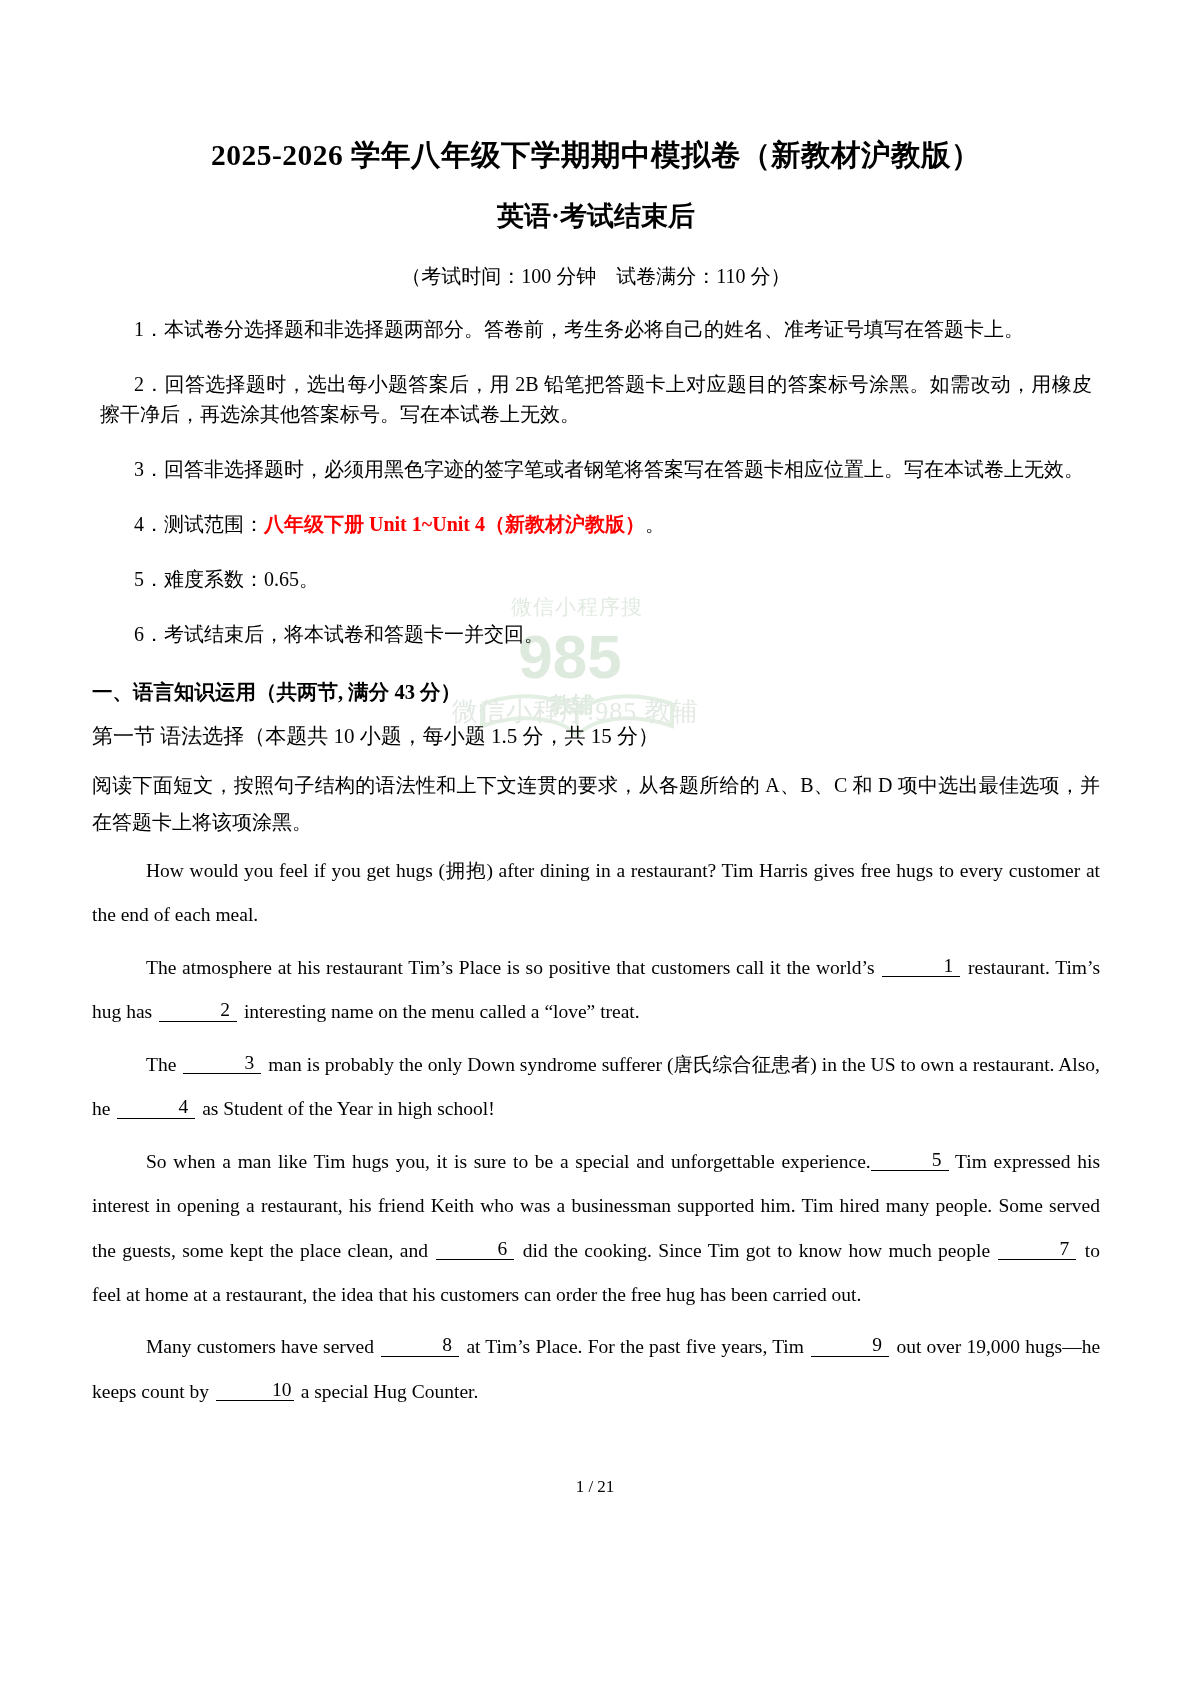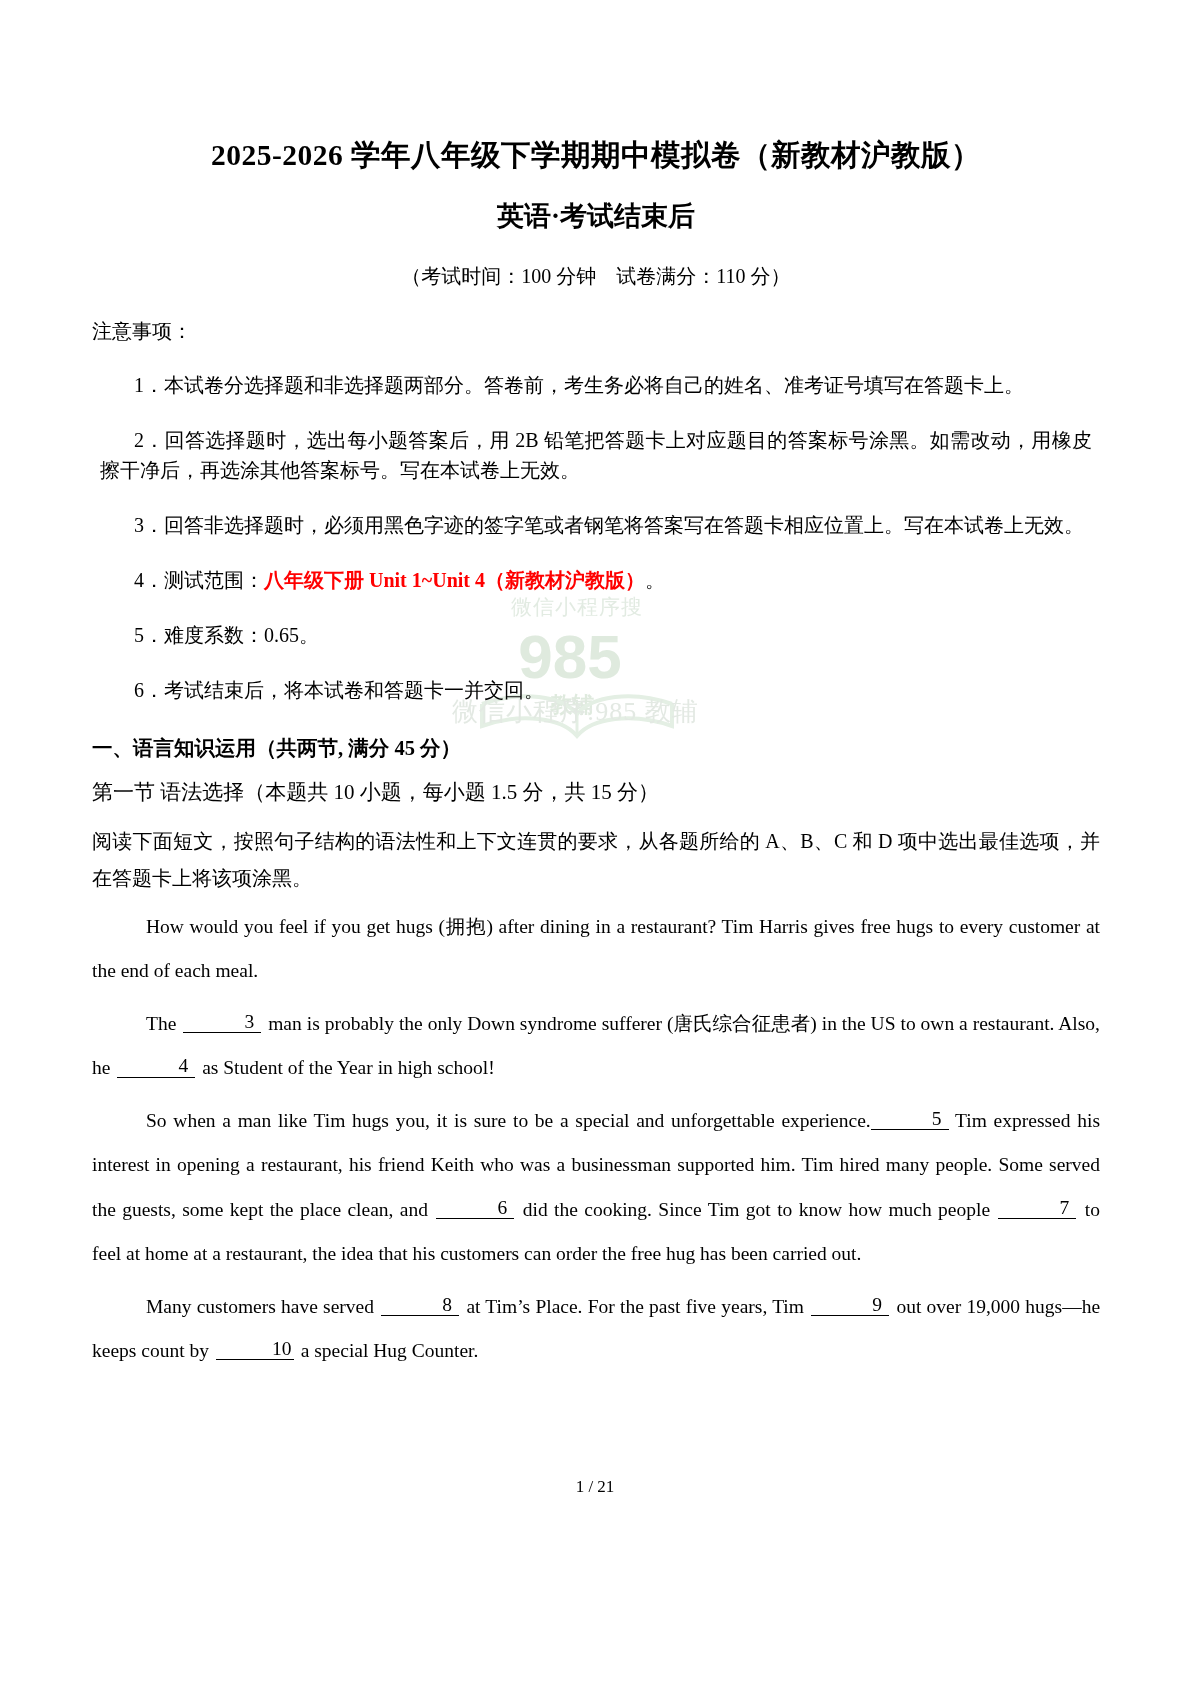--- a/index.html
+++ b/index.html
@@ -179,34 +179,34 @@
     </svg>
   </div>
   <div class="wm-text">微信小程序:985 教辅</div>
 
   <div class="content">
 
     <h1 class="doc-title">2025-2026 学年八年级下学期期中模拟卷（新教材沪教版）</h1>
     <h2 class="doc-subtitle">英语·考试结束后</h2>
     <p class="exam-meta">（考试时间：100 分钟　试卷满分：110 分）</p>
 
-    <p class="notice-title">注意事项：</p>
     <p class="notice-item">1．本试卷分选择题和非选择题两部分。答卷前，考生务必将自己的姓名、准考证号填写在答题卡上。</p>
     <p class="notice-item">2．回答选择题时，选出每小题答案后，用 2B 铅笔把答题卡上对应题目的答案标号涂黑。如需改动，用橡皮擦干净后，再选涂其他答案标号。写在本试卷上无效。</p>
     <p class="notice-item">3．回答非选择题时，必须用黑色字迹的签字笔或者钢笔将答案写在答题卡相应位置上。写在本试卷上无效。</p>
     <p class="notice-item"><span>4．测试范围：</span><span class="red-bold">八年级下册 Unit 1~Unit 4（新教材沪教版）</span><span>。</span></p>
     <p class="notice-item">5．难度系数：0.65。</p>
     <p class="notice-item">6．考试结束后，将本试卷和答题卡一并交回。</p>
 
-    <p class="section-heading">一、语言知识运用（共两节, 满分 45 分）</p>
+    <p class="section-heading">一、语言知识运用（共两节, 满分 43 分）</p>
     <p class="sub-heading">第一节 语法选择（本题共 10 小题，每小题 1.5 分，共 15 分）</p>
     <p class="instructions">阅读下面短文，按照句子结构的语法性和上下文连贯的要求，从各题所给的 A、B、C 和 D 项中选出最佳选项，并在答题卡上将该项涂黑。</p>
 
     <p class="passage-para"><span>How would you feel if you get hugs (拥抱) after dining in a restaurant? Tim Harris gives free hugs to every customer at the end of each meal.</span></p>
 
+    <p class="passage-para"><span>The atmosphere at his restaurant Tim’s Place is so positive that customers call it the world’s</span> <span class="blank">1</span> <span>restaurant. Tim’s hug has</span> <span class="blank">2</span> <span>interesting name on the menu called a “love” treat.</span></p>
 
     <p class="passage-para"><span>The</span> <span class="blank">3</span> <span>man is probably the only Down syndrome sufferer (唐氏综合征患者) in the US to own a restaurant. Also, he</span> <span class="blank">4</span> <span>as Student of the Year in high school!</span></p>
 
     <p class="passage-para"><span>So when a man like Tim hugs you, it is sure to be a special and unforgettable experience.</span><span class="blank tight">5</span> <span>Tim expressed his interest in opening a restaurant, his friend Keith who was a businessman supported him. Tim hired many people. Some served the guests, some kept the place clean, and</span> <span class="blank">6</span> <span>did the cooking. Since Tim got to know how much people</span> <span class="blank">7</span> <span>to feel at home at a restaurant, the idea that his customers can order the free hug has been carried out.</span></p>
 
     <p class="passage-para"><span>Many customers have served</span> <span class="blank">8</span> <span>at Tim’s Place. For the past five years, Tim</span> <span class="blank">9</span> <span>out over 19,000 hugs—he keeps count by</span> <span class="blank">10</span> <span>a special Hug Counter.</span></p>
 
   </div>
 
   <div class="page-footer">1 / 21</div>

